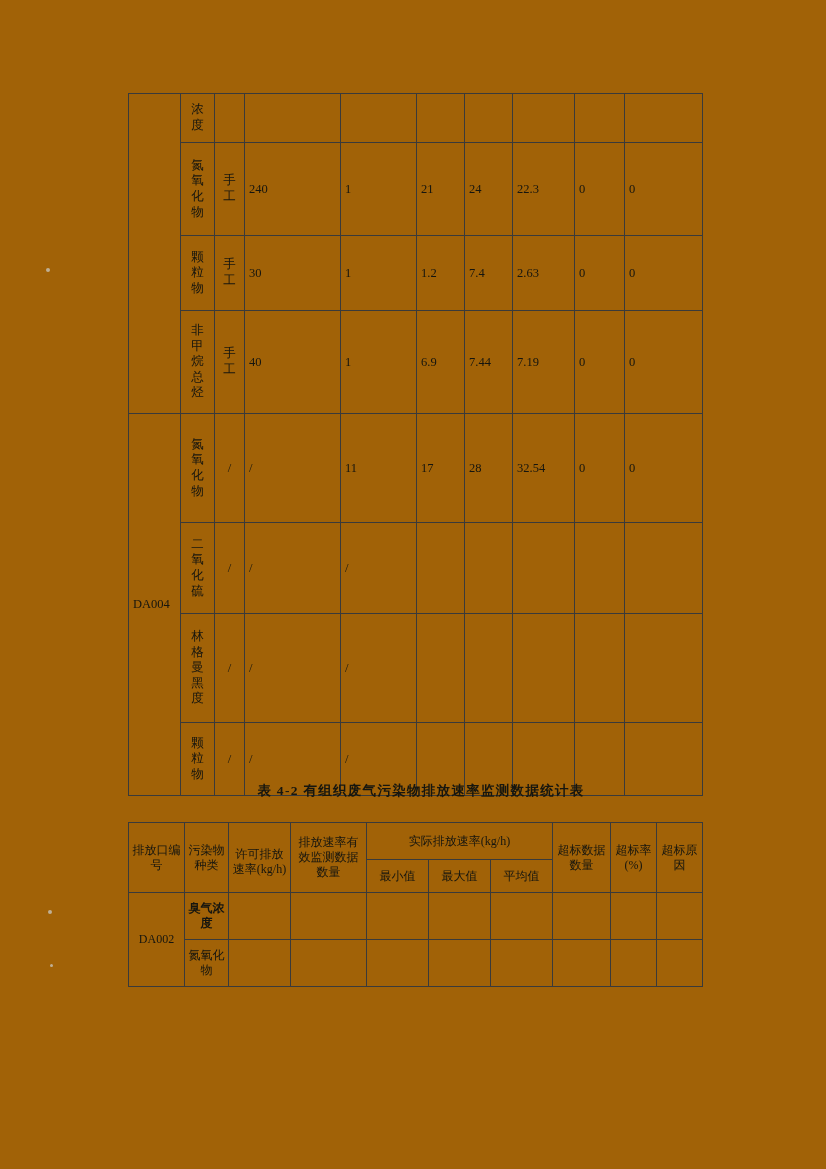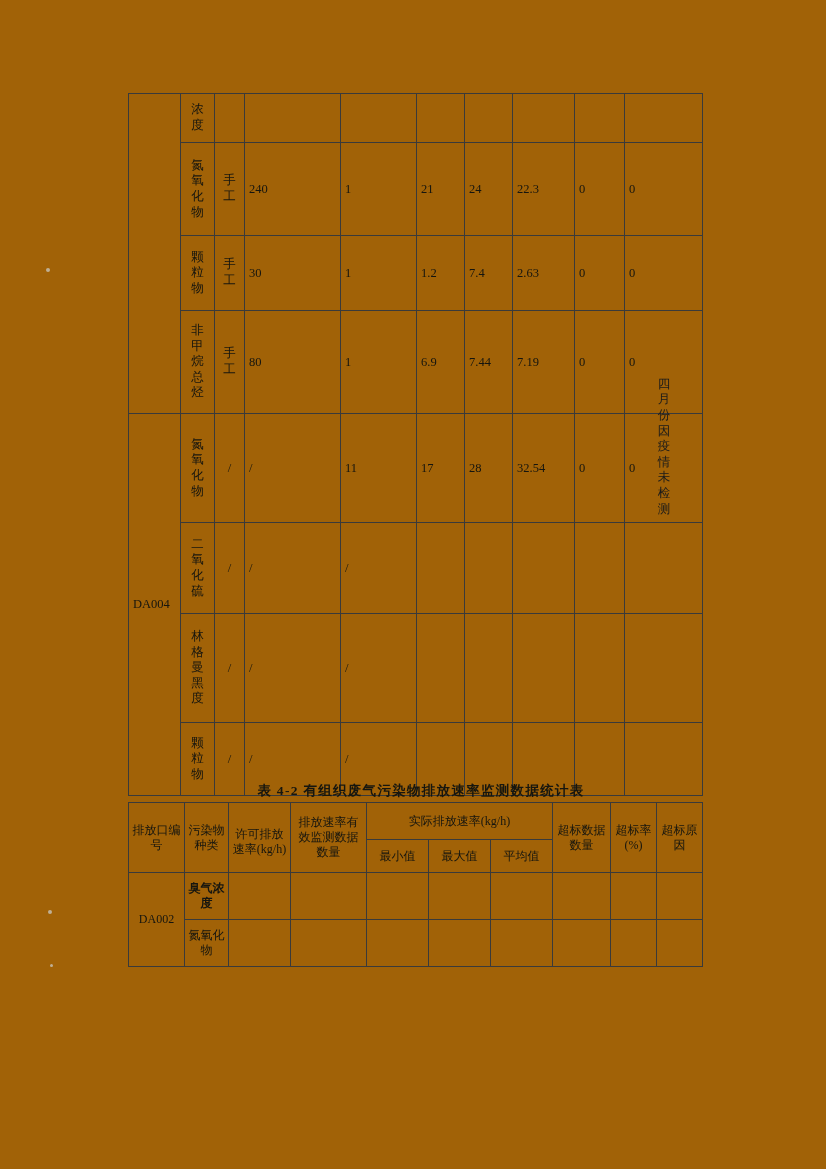--- a/index.html
+++ b/index.html
@@ -75,21 +75,21 @@
     font-family: "Liberation Serif", serif;
     font-weight: bold;
     letter-spacing: 1.3px;
     color: #16160f;
   }
 
   
   #table-bottom {
     position: absolute;
     left: 128px;
-    top: 802px;
+    top: 822px;
     width: 574px;
   }
   #table-bottom td {
     text-align: center;
     font-size: 12px;
     line-height: 1.25;
     padding: 3px 2px;
   }
   #table-bottom td.hdr {
     font-weight: normal;
@@ -178,21 +178,21 @@
         <td class="lcell">0</td>
       </tr>
 
       <tr>
         <td class="vcell" style="height:96px;">
             <span>非甲烷总烃</span>
           </td>
         <td class="vcell">
             <span style="display:block;width:1em;margin:0 auto;word-break:break-all;">手工</span>
           </td>
-        <td class="lcell">80</td>
+        <td class="lcell">40</td>
         <td class="lcell">1</td>
         <td class="lcell">6.9</td>
         <td class="lcell">7.44</td>
         <td class="lcell">7.19</td>
         <td class="lcell">0</td>
         <td class="lcell">0</td>
       </tr>
 
       <tr>
         <td rowspan="4" class="lcell" style="vertical-align:middle;">DA004</td>
@@ -246,23 +246,20 @@
         <td class="lcell">/</td>
         <td class="lcell"></td>
         <td class="lcell"></td>
         <td class="lcell"></td>
         <td class="lcell"></td>
         <td class="lcell"></td>
       </tr>
     </tbody>
   </table>
 
-  <div style="position:absolute; left:626px; top:396px; width:76px; height:102px; display:flex; align-items:center; justify-content:center; pointer-events:none;">
-    <span style="display:block; width:1.05em; word-break:break-all; text-align:center; line-height:1.25; font-size:12.5px;">四月份因疫情未检测</span>
-  </div>
 
   <div id="caption-42">表 4-2  有组织废气污染物排放速率监测数据统计表</div>
 
   <table class="tbl" id="table-bottom">
     <colgroup>
       <col style="width:56px">
       <col style="width:44px">
       <col style="width:62px">
       <col style="width:76px">
       <col style="width:62px">

